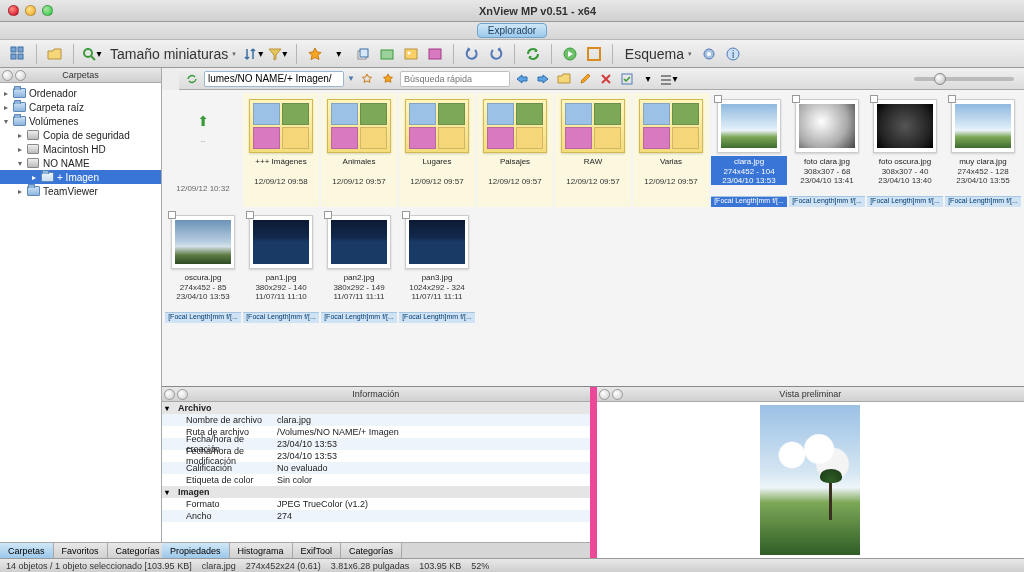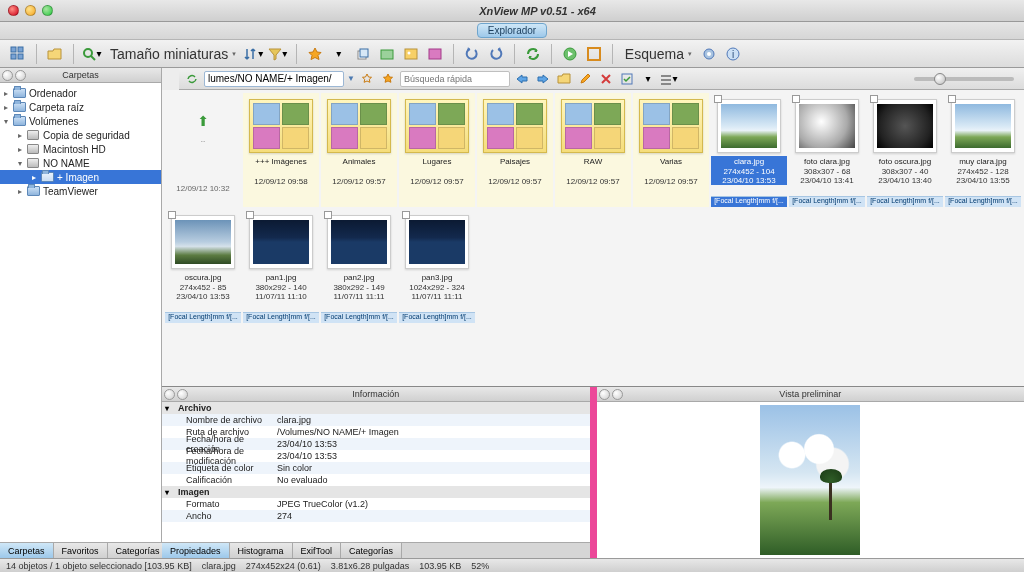--- a/index.html
+++ b/index.html
@@ -1,20 +1,20 @@
 <!DOCTYPE html>
 <html><head>
 <meta charset="utf-8">
 <style>
 * { box-sizing: border-box; margin: 0; padding: 0; font-family: "Lucida Grande", Helvetica, Arial, sans-serif; }
 body { width: 1024px; height: 572px; background: #ededed; font-size: 10px; overflow: hidden; position: relative; }
 .titlebar { height: 22px; background: linear-gradient(#e8e8e8,#cfcfcf); border-bottom:1px solid #999; display:flex; align-items:center; padding:0 8px; font-size:11px; color:#333; }
 .tball { width:11px; height:11px; border-radius:50%; margin-right:6px; display:inline-block; border:1px solid rgba(0,0,0,.25); }
 .tball.r{background:radial-gradient(circle at 35% 35%,#ff8e84,#d0021b);} .tball.y{background:radial-gradient(circle at 35% 35%,#ffe28a,#f5a623);} .tball.g{background:radial-gradient(circle at 35% 35%,#a8e6a0,#28c840);}
-.title-center{flex:1; text-align:center; font-weight:bold;font-style:italic;}
+.title-center{flex:1; text-align:center; font-weight:bold;}
 .tab-pill{display:inline-block;background:linear-gradient(#cfe7f7,#9dc8ea);border:1px solid #6fa5cd;border-radius:4px;padding:1px 10px;font-size:10px;color:#1a3d5c;}
 .tabbar-row{height:18px;display:flex;justify-content:center;align-items:center;background:linear-gradient(#e5e5e5,#d6d6d6);border-bottom:1px solid #b5b5b5;}
 .maintoolbar{height:28px;background:linear-gradient(#f2f2f2,#dcdcdc);border-bottom:1px solid #9a9a9a;display:flex;align-items:center;padding:0 8px;gap:4px;}
 .tbtn{width:20px;height:20px;display:flex;align-items:center;justify-content:center;border-radius:3px;cursor:pointer;}
 .tsep{width:1px;height:20px;background:#b5b5b5;margin:0 4px;}
 .tlabel{font-size:14px;color:#333;padding:0 4px;cursor:pointer;display:flex;align-items:center;gap:2px;}
 .tlabel:after{content:"▾";font-size:7px;color:#666;margin-left:2px;}
 .content{display:flex;height:calc(100% - 22px - 18px - 28px - 14px);}
 .left-col{width:162px;display:flex;flex-direction:column;border-right:1px solid #a9a9a9;background:#fff;}
 .panel-hdr{height:15px;background:linear-gradient(#e8e8e8,#d0d0d0);border-bottom:1px solid #a9a9a9;display:flex;align-items:center;justify-content:center;font-size:9px;color:#333;position:relative;}
@@ -521,26 +521,26 @@
             </div>
             <div class="info-row">
               <div class="info-label">Fecha/hora de creación</div>
               <div class="info-value">23/04/10 13:53</div>
             </div>
             <div class="info-row">
               <div class="info-label">Fecha/hora de modificación</div>
               <div class="info-value">23/04/10 13:53</div>
             </div>
             <div class="info-row">
+              <div class="info-label">Calificación</div>
+              <div class="info-value">No evaluado</div>
+            </div>
+            <div class="info-row">
               <div class="info-label">Etiqueta de color</div>
               <div class="info-value">Sin color</div>
-            </div>
-            <div class="info-row">
-              <div class="info-label">Calificación</div>
-              <div class="info-value">No evaluado</div>
             </div>
             <div class="info-row section">
               <span style="width:10px;text-align:center;font-size:8px;">▾</span>
               <div class="info-label">Imagen</div>
             </div>
             <div class="info-row">
               <div class="info-label">Formato</div>
               <div class="info-value">JPEG TrueColor (v1.2)</div>
             </div>
             <div class="info-row">

